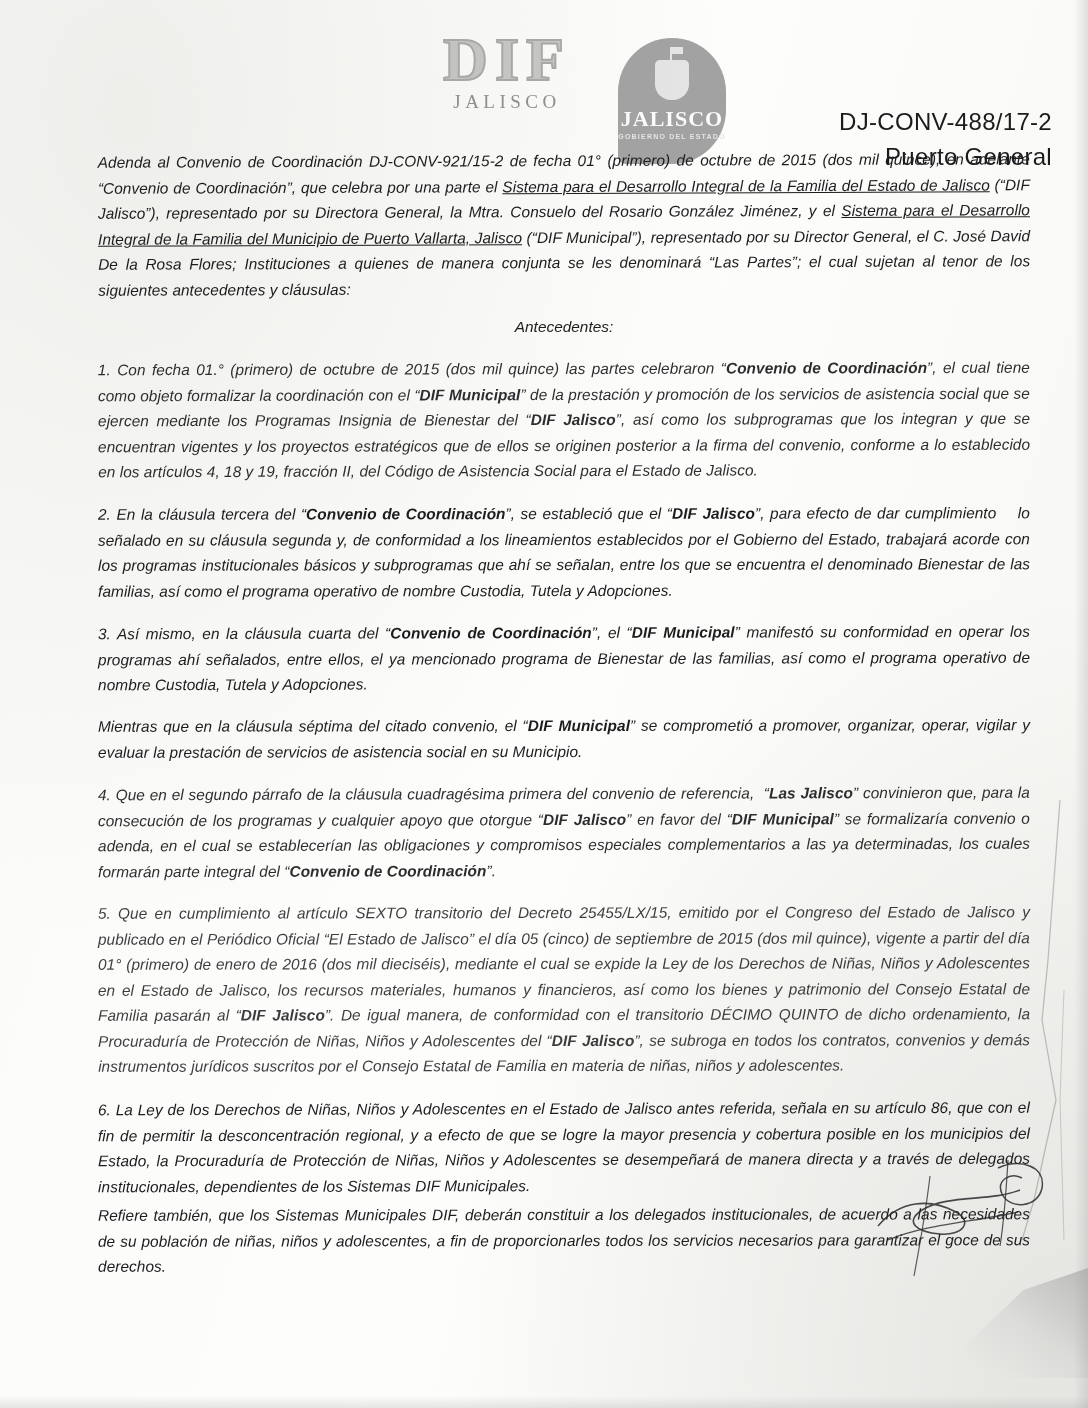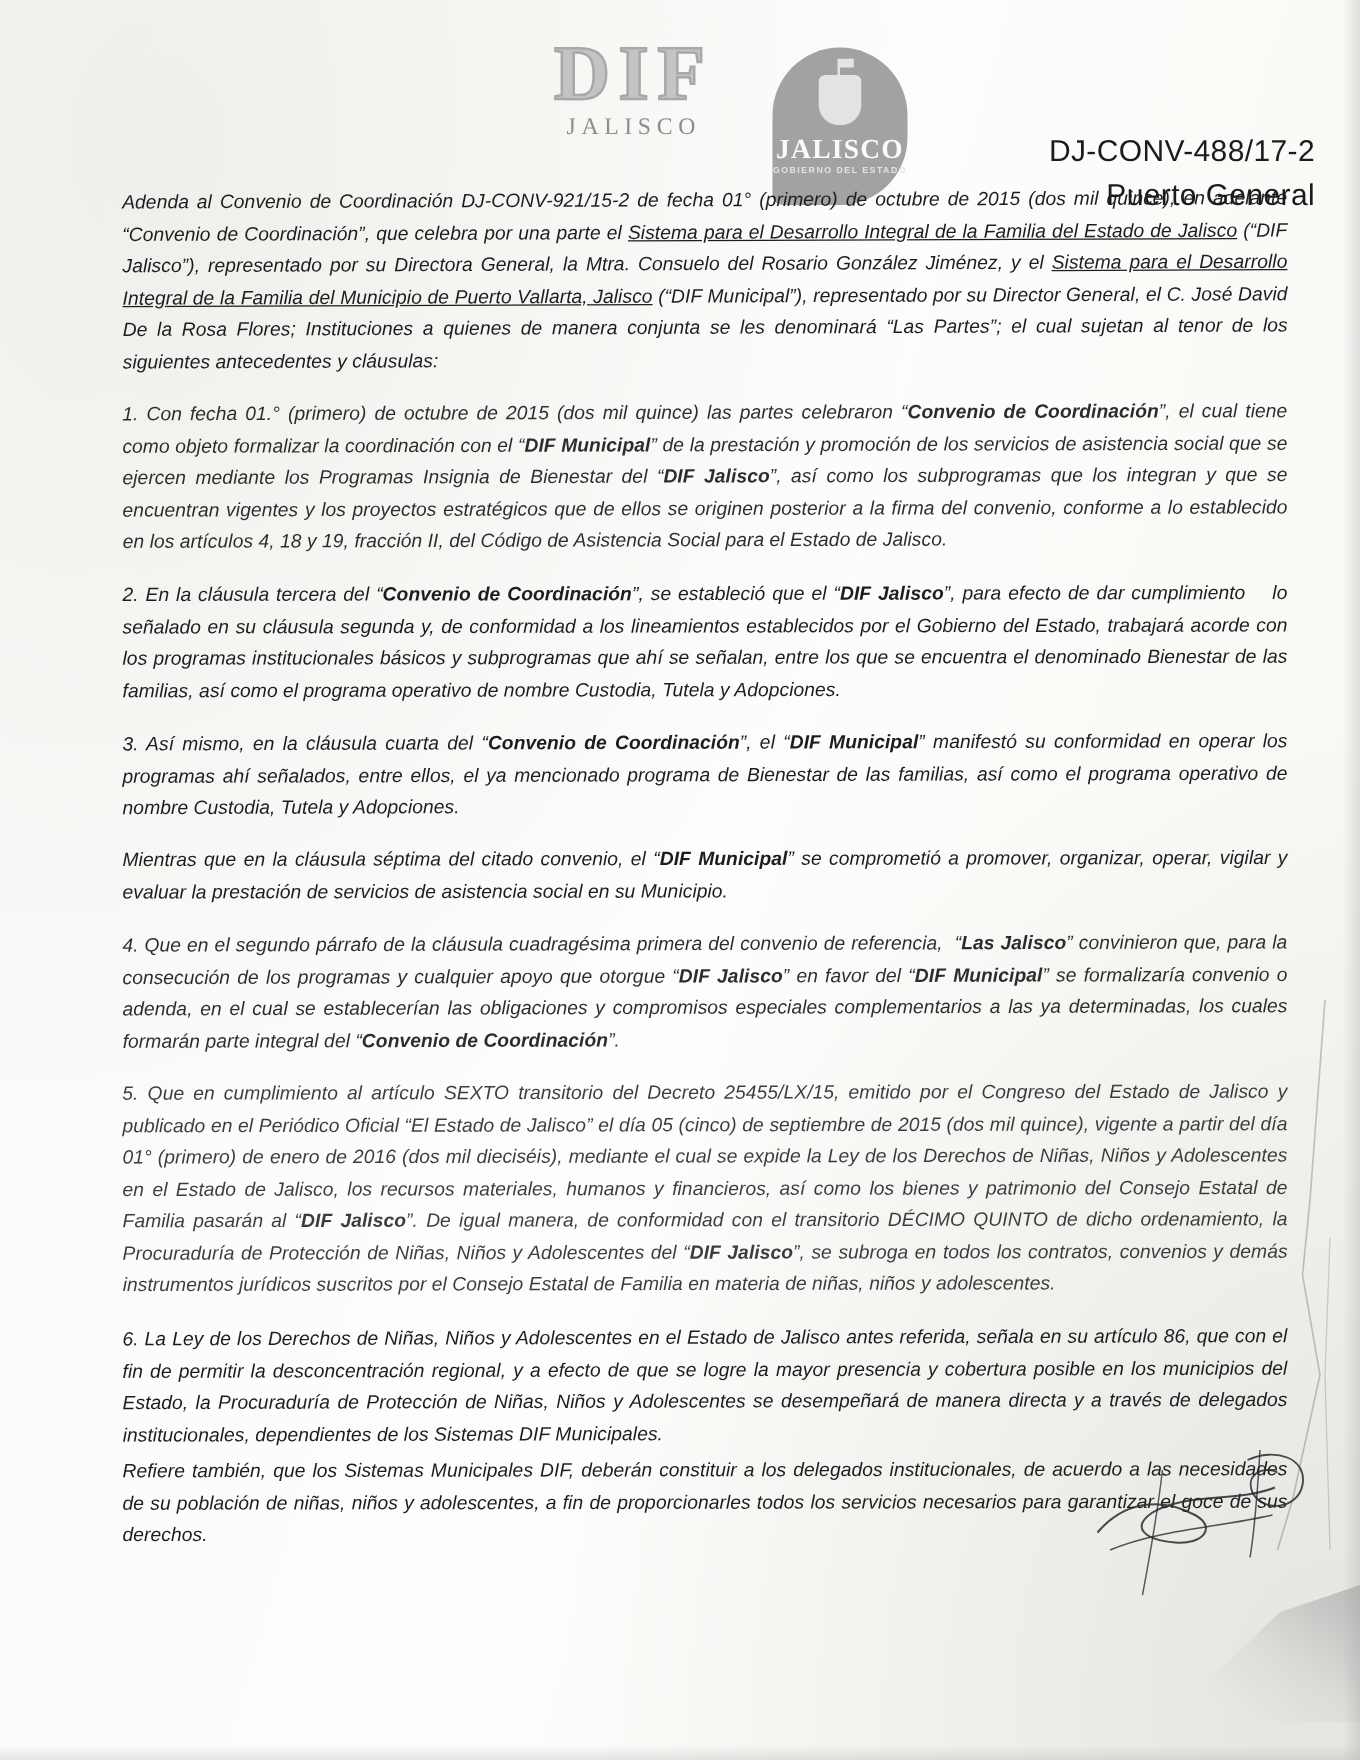--- a/index.html
+++ b/index.html
@@ -242,20 +242,21 @@
 
       <p class="para skew1">
         Adenda al Convenio de Coordinación DJ-CONV-921/15-2 de fecha 01° (primero) de octubre de 2015 (dos mil quince), en
         adelante “Convenio de Coordinación”, que celebra por una parte el <span class="u">Sistema para el Desarrollo Integral de la Familia del
         Estado de Jalisco</span> (“DIF Jalisco”), representado por su Directora General, la Mtra. Consuelo del Rosario González Jiménez, y
         el <span class="u">Sistema para el Desarrollo Integral de la Familia del Municipio de Puerto Vallarta, Jalisco</span> (“DIF Municipal”), representado
         por su Director General, el C. José David De la Rosa Flores; Instituciones a quienes de manera conjunta se les denominará
         “Las Partes”; el cual sujetan al tenor de los siguientes antecedentes y cláusulas:
       </p>
 
+      <div class="center-head">Antecedentes:</div>
 
       <p class="para skew2 fade">
         1. Con fecha 01.° (primero) de octubre de 2015 (dos mil quince) las partes celebraron “<span class="b">Convenio de Coordinación</span>”, el cual
         tiene como objeto formalizar la coordinación con el “<span class="b">DIF Municipal</span>” de la prestación y promoción de los servicios de
         asistencia social que se ejercen mediante los Programas Insignia de Bienestar del “<span class="b">DIF Jalisco</span>”, así como los subprogramas
         que los integran y que se encuentran vigentes y los proyectos estratégicos que de ellos se originen posterior a la firma del
         convenio, conforme a lo establecido en los artículos 4, 18 y 19, fracción II, del Código de Asistencia Social para el Estado de
         Jalisco.
       </p>
 

